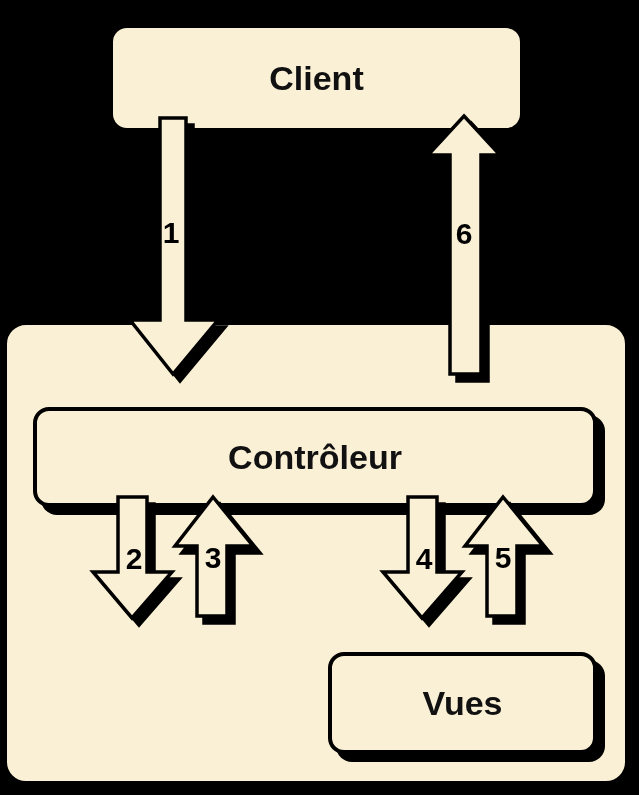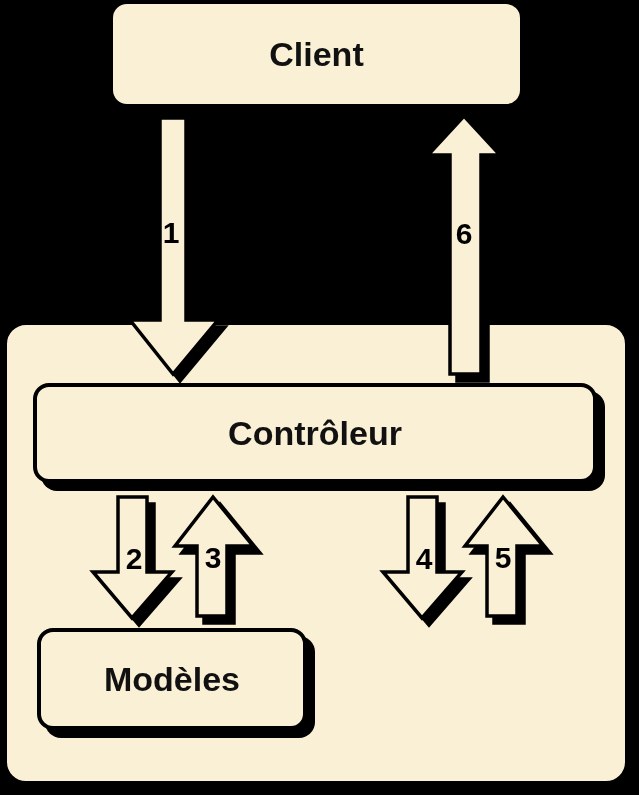--- a/index.html
+++ b/index.html
@@ -43,20 +43,21 @@
     position: absolute;
     background: #FAF0D5;
     border: 4px solid #000000;
     border-radius: 16px;
     box-sizing: border-box;
     display: flex;
     align-items: center;
     justify-content: center;
     font-size: 34px;
     font-weight: bold;
+    margin-top: 24px;
   }
   .node.shadowed {
     box-shadow: 8px 8px 0 #000000;
   }
   .client {
     left: 113px;
     top: 4px;
     width: 407px;
     height: 100px;
     border-color: #FAF0D5; 
@@ -110,24 +111,24 @@
   <div class="server"></div>
 
   <div class="node client">
     <span>Client</span>
   </div>
 
   <div class="node controleur shadowed">
     <span>Contrôleur</span>
   </div>
 
-  <div class="node modeles shadowed">
-    <span>Modèles</span>
+
+  <div class="node vues shadowed">
+    <span>Vues</span>
   </div>
-
 
   <svg class="arrow" style="left:125px; top:114px;" width="100" height="266">
     <polygon points="35,4 61,4 61,206 93,206 48,260 5,206 35,206"></polygon>
   </svg>
 
   <svg class="arrow" style="left:420px; top:110px;" width="95" height="270">
     <polygon points="44,6 80,45 61,45 61,264 30,264 30,45 8,45"></polygon>
   </svg>
 
   <svg class="arrow" style="left:85px; top:493px;" width="100" height="132">

